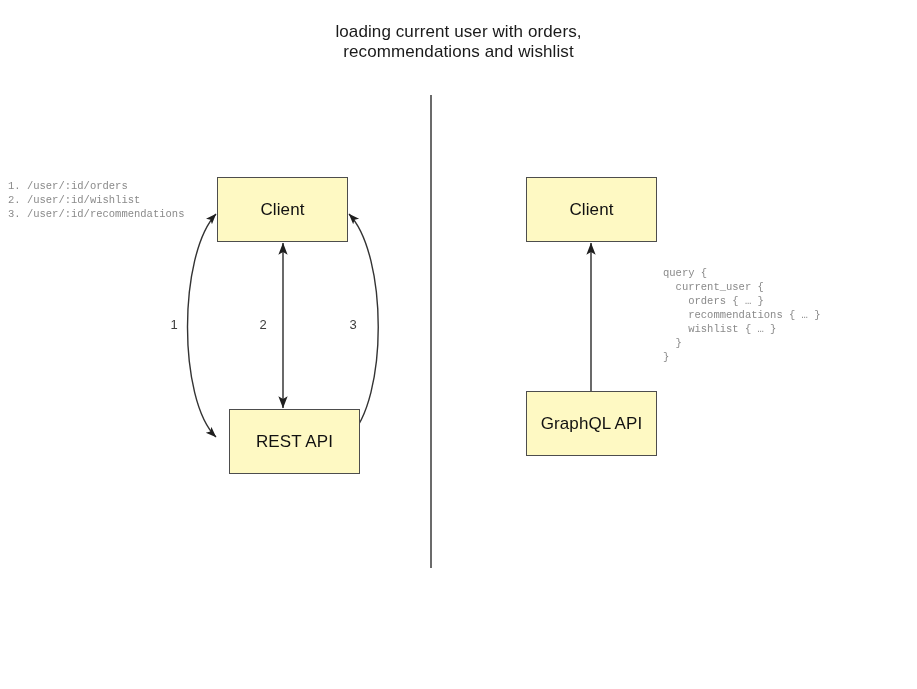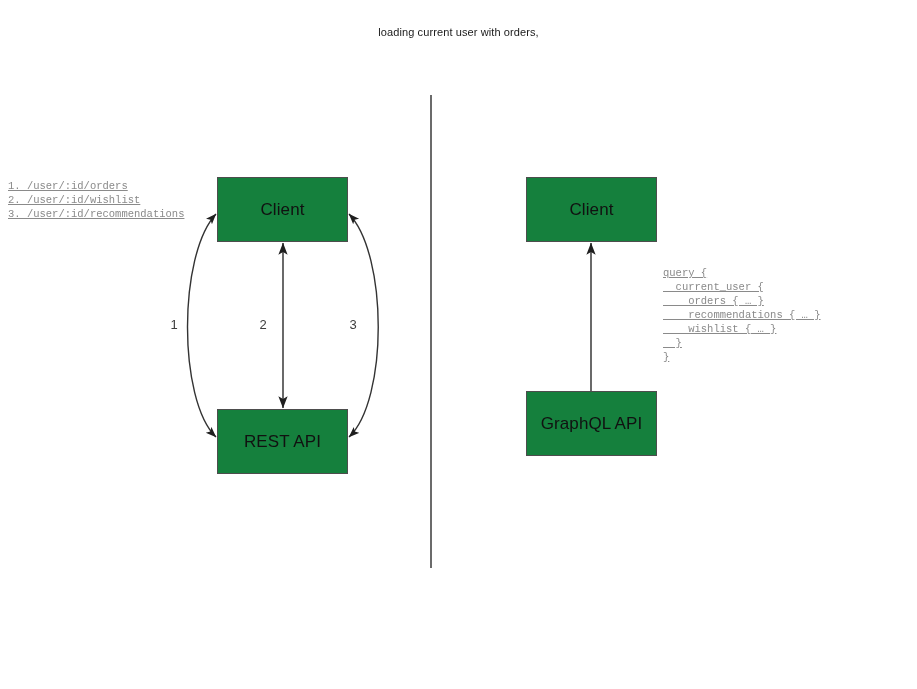--- a/index.html
+++ b/index.html
@@ -23,52 +23,52 @@
     height: 689px;
   }
 
   
   .title {
     position: absolute;
     left: 0;
     top: 22px;
     width: 917px;
     text-align: center;
-    font-size: 11px;
+    font-size: 17px;
     line-height: 20px;
     color: #1a1a1a;
     letter-spacing: 0.1px;
   }
   .title .line { display: block; }
 
   
   .divider {
     position: absolute;
     left: 430px;
     top: 95px;
     width: 1.5px;
     height: 473px;
     background: #6b6b6b;
   }
 
   
   .node {
     position: absolute;
-    background: #15803d;
+    background: #fef9c3;
     border: 1.3px solid #4d4d4d;
     box-sizing: border-box;
     display: flex;
     align-items: center;
     justify-content: center;
     font-size: 17px;
     color: #111111;
     letter-spacing: 0.1px;
   }
   .node-client-rest  { left: 217px; top: 177px; width: 131px; height: 65px; }
-  .node-rest-api     { left: 217px; top: 409px; width: 131px; height: 65px; }
+  .node-rest-api     { left: 229px; top: 409px; width: 131px; height: 65px; }
   .node-client-gql   { left: 526px; top: 177px; width: 131px; height: 65px; }
   .node-graphql-api  { left: 526px; top: 391px; width: 131px; height: 65px; }
 
   
   .conn-label {
     position: absolute;
     font-size: 13px;
     color: #3d3d3d;
     text-align: center;
     width: 20px;
@@ -78,41 +78,41 @@
   .conn-label-3 { left: 343px; top: 317px; }
 
   
   .mono {
     position: absolute;
     font-family: "Liberation Mono", "DejaVu Sans Mono", monospace;
     font-size: 10.5px;
     line-height: 14px;
     color: #8a8a8a;
     white-space: pre;
-    text-decoration: underline;
   }
   .endpoints { left: 8px; top: 179px; }
   .gql-query { left: 663px; top: 266px; }
 
   svg.wires {
     position: absolute;
     left: 0;
     top: 0;
     width: 917px;
     height: 689px;
     pointer-events: none;
   }
 </style>
 </head>
 <body>
 
 <div id="canvas">
 
   <div class="title">
     <span class="line">loading current user with orders,</span>
+    <span class="line">recommendations and wishlist</span>
   </div>
 
   <div class="divider"></div>
 
   <svg class="wires" viewBox="0 0 917 689" xmlns="http://www.w3.org/2000/svg">
     <defs>
       <marker id="arrowEnd" markerWidth="9" markerHeight="9" refX="7.4" refY="3.1" orient="auto" markerUnits="strokeWidth">
         <path d="M0,0.2 L7.6,3.1 L0,6.0 L1.7,3.1 z" fill="#1f1f1f"></path>
       </marker>
       <marker id="arrowStart" markerWidth="9" markerHeight="9" refX="7.4" refY="3.1" orient="auto-start-reverse" markerUnits="strokeWidth">

